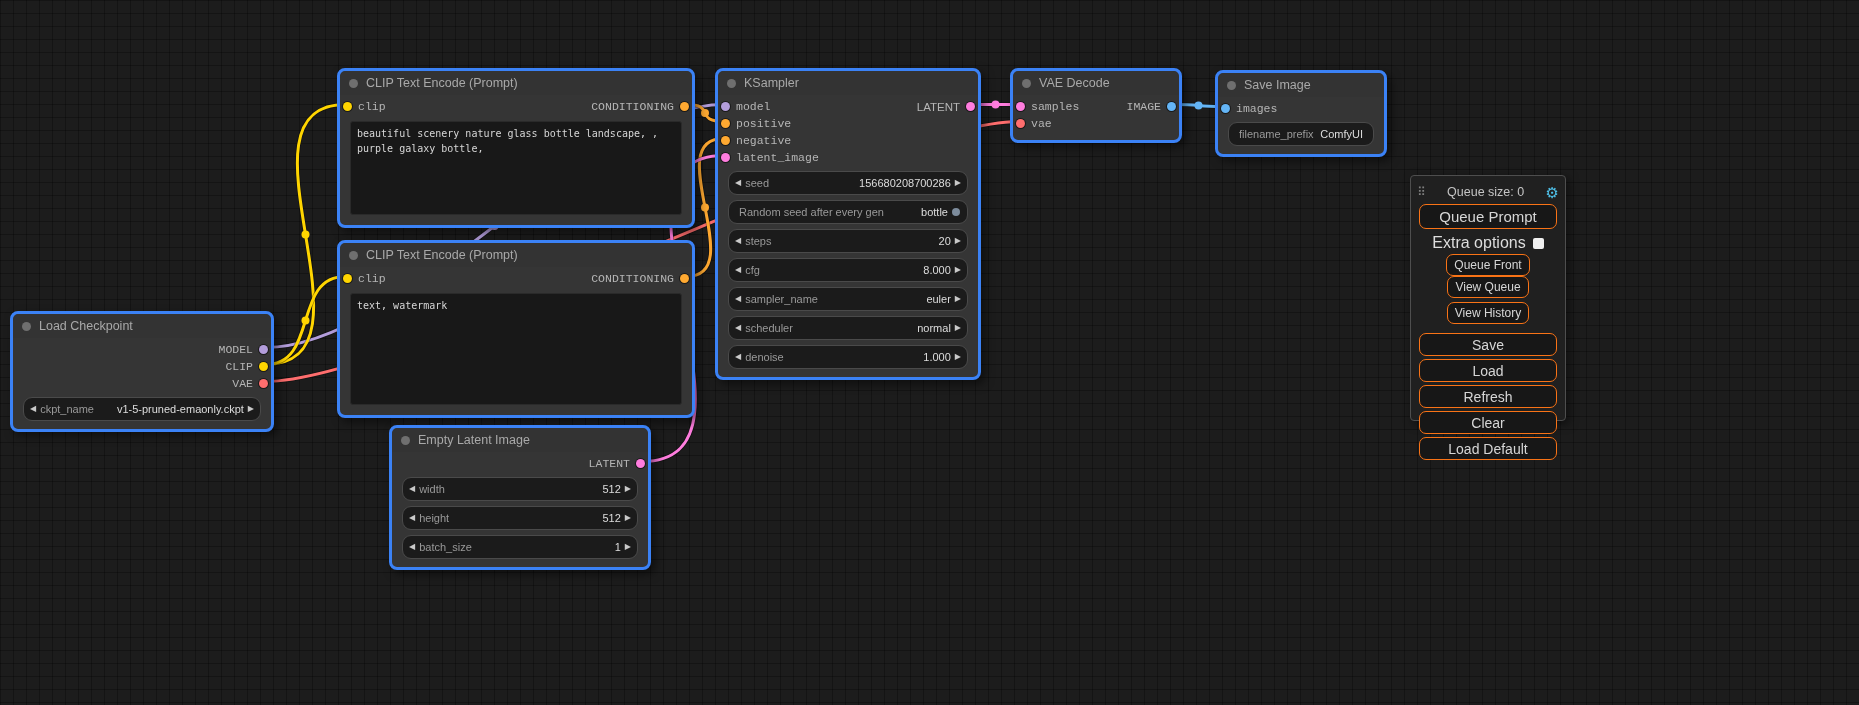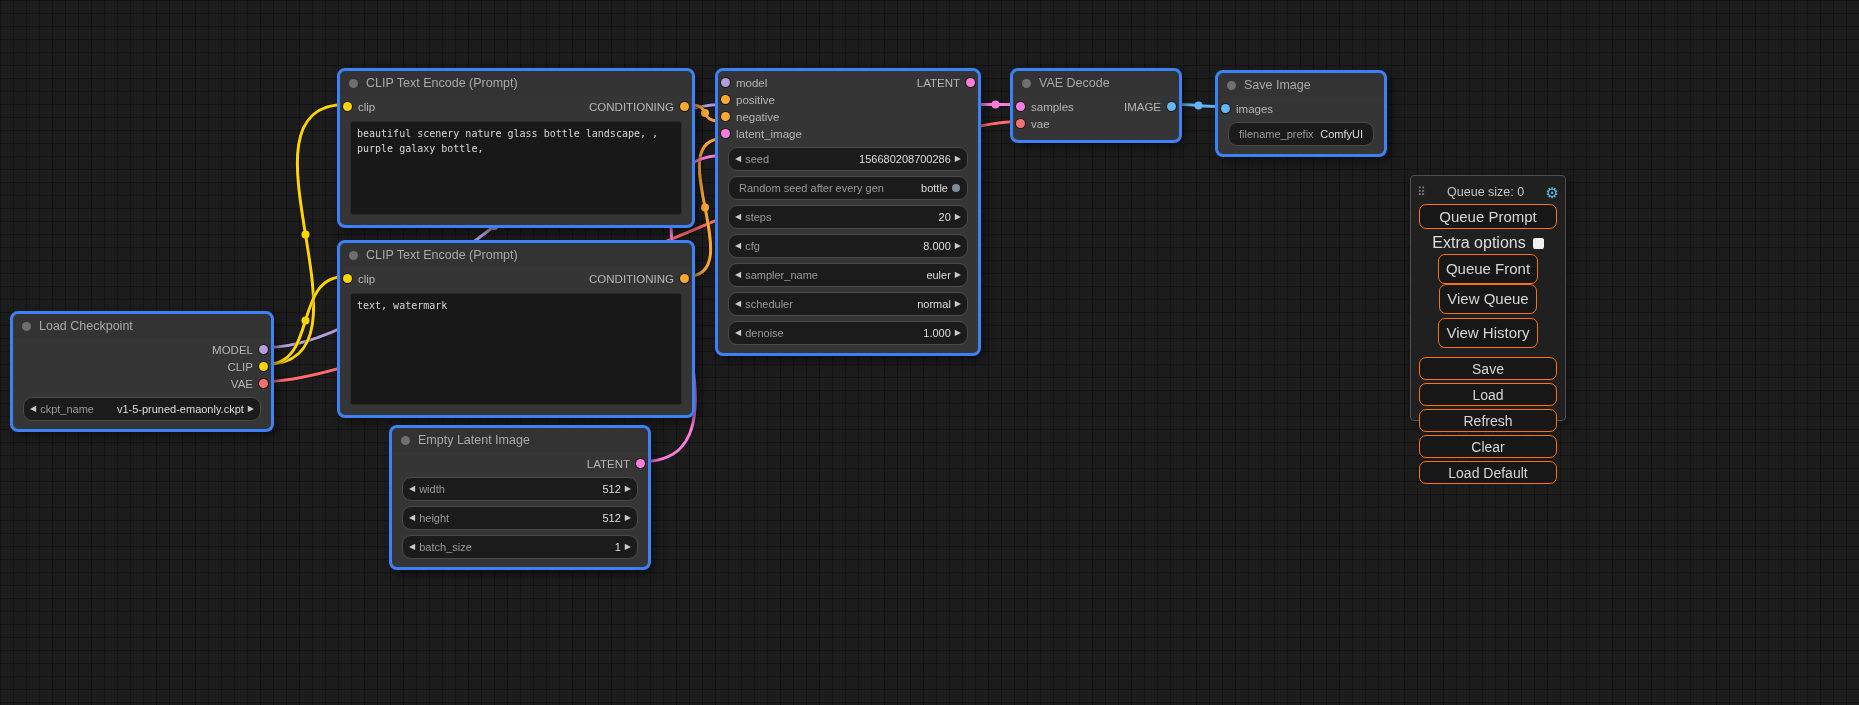--- a/index.html
+++ b/index.html
@@ -20,21 +20,21 @@
     position:absolute;z-index:2;background:#353535;border:3px solid #3b82f6;
     border-radius:8px;box-shadow:4px 4px 10px rgba(0,0,0,0.5);box-sizing:border-box;
   }
   .node-title{
     height:24px;display:flex;align-items:center;padding:0 9px;
     background:#333;border-radius:7px 7px 0 0;cursor:move;
   }
   .title-dot{width:9px;height:9px;border-radius:50%;background:#6f6f6f;margin-right:8px;flex:none;}
   .title-text{font-size:12.5px;color:#a9a9a9;white-space:nowrap;}
   .node-body{position:relative;padding:3px 0 8px;}
-  .slot-row{height:17px;display:flex;align-items:center;padding:0 3px;font-size:11.5px;color:#b5b5b5;}
+  .slot-row{height:17px;display:flex;align-items:center;padding:0 3px;font-size:11.5px;color:#b5b5b5;font-family:Liberation Mono, monospace;}
   .slot-row.in{justify-content:flex-start;}
   .slot-row.out{justify-content:flex-end;}
   .slot-row.duo{justify-content:space-between;}
   .grp{display:flex;align-items:center;}
   .dot{width:9px;height:9px;border-radius:50%;background:#888;box-shadow:0 0 0 1px rgba(0,0,0,0.5);flex:none;cursor:crosshair;}
   .slot-row .dot + .slot-label{margin-left:6px;}
   .slot-row .slot-label + .dot{margin-left:6px;}
   .out-abs{position:absolute;top:3px;right:0;height:17px;display:flex;align-items:center;padding:0 3px;font-size:11.5px;color:#b5b5b5;}
 
   .widget{
@@ -67,21 +67,21 @@
   .drag-icon::before{content:"\283F";}
   .queue-size{flex:1;text-align:center;font-size:12.5px;color:#c4c4c4;}
   .gear-icon{color:#4fc1e9;font-size:15px;cursor:pointer;line-height:1;}
   .gear-icon::before{content:"\2699";}
   .btn{
     display:block;width:calc(100% - 16px);margin:3px auto 0;height:23px;
     background:#171717;color:#d6d6d6;border:1px solid #f97316;border-radius:7px;
     font-family:inherit;font-size:14px;cursor:pointer;
   }
   .btn.big{height:25px;font-size:15px;margin-top:2px;}
-  .btn.tiny{display:inline-block;width:auto;height:30px;font-size:15px;padding:0 7px;margin:0 2px;border-radius:7px;line-height:12px;}
+  .btn.tiny{display:inline-block;width:auto;height:22px;font-size:12px;padding:0 7px;margin:0 2px;border-radius:7px;line-height:12px;}
   .extra-row{display:flex;align-items:center;justify-content:center;gap:7px;margin-top:7px;height:14px;font-size:16px;color:#ddd;}
   .checkbox{width:11px;height:11px;background:#f0f0f0;border-radius:2px;cursor:pointer;}
   .small-row{text-align:center;margin-top:4px;}
   .btn-group{margin-top:9px;}
 </style>
 </head>
 <body>
 
 <div id="canvas">
 
@@ -207,20 +207,24 @@
       <div class="widget">
         <span class="arrow left"></span>
         <span class="wlabel">batch_size</span>
         <span class="wvalue">1</span>
         <span class="arrow right"></span>
       </div>
     </div>
   </div>
 
   <div class="node" style="left:715px;top:68px;width:266px;">
+    <div class="node-title">
+      <span class="title-dot"></span>
+      <span class="title-text">KSampler</span>
+    </div>
     <div class="node-body">
       <div class="out-abs">
         <span class="slot-label">LATENT</span>
         <span class="dot" style="margin-left: 6px; background: rgb(255, 125, 222);"></span>
       </div>
       <div class="slot-row in">
         <span class="dot" style="background: rgb(179, 157, 219);"></span>
         <span class="slot-label">model</span>
       </div>
       <div class="slot-row in">

